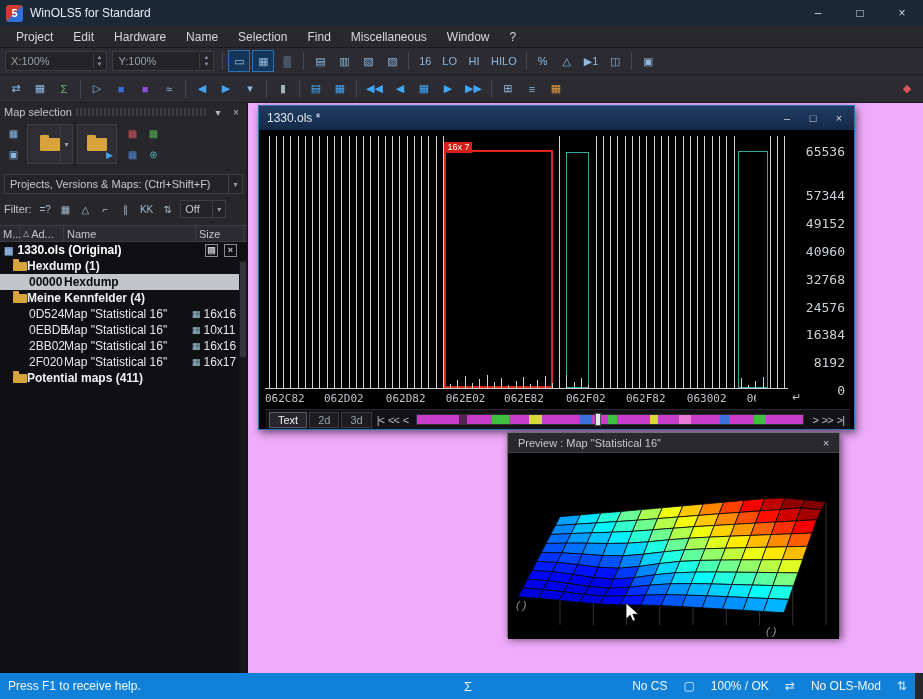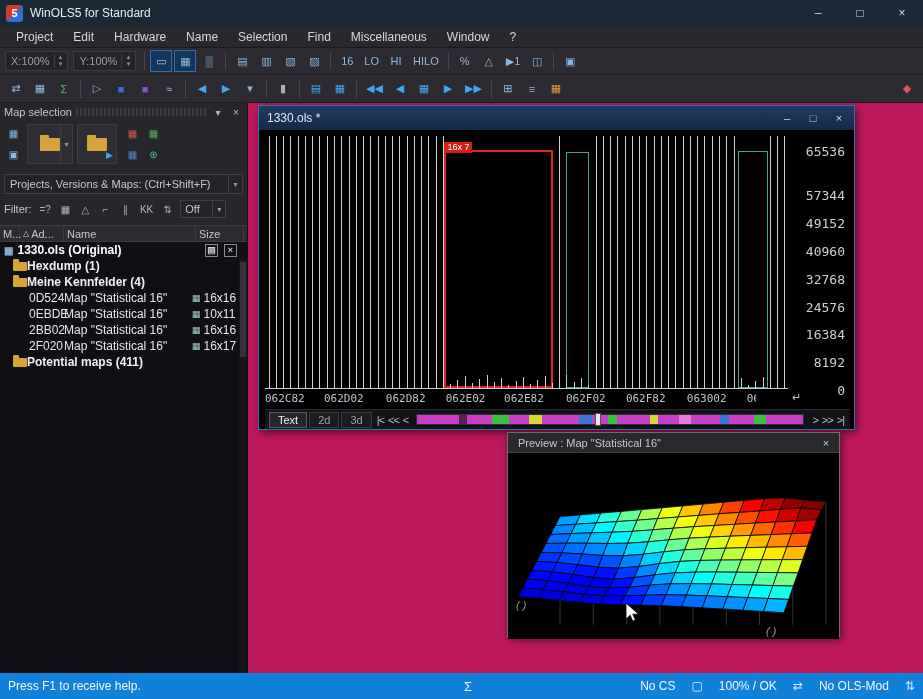--- a/index.html
+++ b/index.html
@@ -14,32 +14,32 @@
 .win-btn{width:42px;display:flex;align-items:center;justify-content:center;color:#cfd6df;font-size:12px;}
 
 
 .menubar{position:absolute;top:26px;left:0;right:0;height:22px;background:#28282d;border-bottom:1px solid #1b1b1f;display:flex;align-items:center;padding-left:6px;}
 .menu-item{padding:2px 10px;color:#d8d8dc;}
 
 
 .tb{position:absolute;left:0;right:0;background:#2b2b31;border-bottom:1px solid #1d1d22;display:flex;align-items:center;gap:2px;padding:0 5px;}
 .tb1{top:48px;height:27px;}
 .tb2{top:75px;height:28px;}
-.spin{display:flex;align-items:center;height:20px;background:#232328;border:1px solid #3c3c44;color:#9aa0a8;padding:0 1px 0 5px;margin-right:3px;}
+.spin{display:flex;align-items:center;height:20px;background:#232328;border:1px solid #3c3c44;color:#9aa0a8;padding:0 1px 0 5px;margin-right:3px;gap:39px;}
 .spin-val{font-size:11px;margin-right:4px;}
 .spin-arrows{display:flex;flex-direction:column;border-left:1px solid #3c3c44;}
 .spin-arrows span{font-size:6px;line-height:7px;padding:0 3px;color:#8a90a0;}
 .icon-btn{min-width:22px;height:22px;padding:0 3px;display:flex;align-items:center;justify-content:center;border:1px solid transparent;color:#8fb8e0;font-size:11px;white-space:nowrap;}
 .icon-btn.active{background:#14365a;border-color:#2f6fb3;}
 .icon-btn.sm{min-width:19px;height:19px;font-size:10px;}
 .sep{width:1px;height:18px;background:#45454d;margin:0 3px;flex:0 0 auto;}
 .spacer{flex:1;}
 
 
-.body{position:absolute;top:103px;left:0;right:0;bottom:26px;background:#be185d;}
+.body{position:absolute;top:103px;left:0;right:0;bottom:26px;background:#f0abfc;}
 
 
 .left-panel{position:absolute;left:0;top:0;bottom:0;width:248px;background:#26262b;border-right:1px solid #121216;display:flex;flex-direction:column;}
 .panel-header{height:18px;display:flex;align-items:center;padding:0 4px;gap:4px;color:#c6c6ca;font-size:11px;}
 .grip{flex:1;height:8px;background:repeating-linear-gradient(90deg,#4a4a52 0 2px,transparent 2px 4px);opacity:.6;}
 .ph-btn{width:14px;height:14px;display:flex;align-items:center;justify-content:center;color:#b8b8c0;font-size:10px;}
 .panel-tools{height:46px;display:flex;align-items:center;gap:4px;padding:2px 4px;}
 .pt-col{display:flex;flex-direction:column;gap:2px;}
 .pt-folder{width:46px;height:40px;border:1px solid #3c3c44;background:#2e2e34;display:flex;align-items:center;justify-content:center;position:relative;}
 .pt-folder .dd{position:absolute;right:0;top:0;bottom:0;width:12px;border-left:1px solid #3c3c44;display:flex;align-items:center;justify-content:center;font-size:8px;color:#9aa0a8;}
@@ -106,21 +106,21 @@
 
 .prevwin{position:absolute;left:507px;top:329px;width:333px;height:205px;border:1px solid #6e6e74;background:#000;display:flex;flex-direction:column;box-shadow:2px 3px 8px rgba(0,0,0,.55);}
 .prev-title{height:20px;background:#29292e;border-bottom:1px solid #404046;display:flex;align-items:center;padding:0 3px 0 10px;color:#c8c8ce;font-size:11px;flex:0 0 auto;}
 .prev-close{margin-left:auto;width:20px;height:16px;display:flex;align-items:center;justify-content:center;color:#c8c8ce;}
 .prev-body{flex:1;position:relative;background:#000;}
 .corner{position:absolute;font-style:italic;color:#8a8f96;font-size:11px;}
 .corner.cl{left:8px;top:146px;}
 .corner.cr{left:258px;top:172px;}
 
 
-.statusbar{position:absolute;left:0;right:0;bottom:0;height:26px;background:#1180d8;color:#f2f7fd;display:flex;align-items:center;font-size:12px;}
+.statusbar{position:absolute;left:0;right:8px;bottom:0;height:26px;background:#1180d8;color:#f2f7fd;display:flex;align-items:center;font-size:12px;}
 .sb-help{margin-left:8px;}
 .sb-sigma{position:absolute;left:464px;color:#eaf4ff;font-size:13px;}
 .sb-right{margin-left:auto;display:flex;align-items:center;gap:16px;padding-right:8px;}
 .sb-ico{color:#d8ecff;font-size:12px;}
 </style>
 </head>
 <body>
 
 <div class="app">
 
@@ -390,20 +390,24 @@
           <div class="trow project">
             <span class="pr-icon">▦</span>
             <span>1330.ols (Original)</span>
             <span class="spacer"></span>
             <span class="mini-ico">▤</span>
             <span class="mini-ico" style="margin-left: 2px; margin-right: 2px;">×</span>
           </div>
           <div class="trow folder">
             <span class="fold"></span>
             <span>Hexdump (1)</span>
+          </div>
+          <div class="trow map selected">
+            <span class="addr">00000</span>
+            <span class="mname">Hexdump</span>
           </div>
           <div class="trow folder">
             <span class="fold"></span>
             <span>Meine Kennfelder (4)</span>
           </div>
           <div class="trow map">
             <span class="addr">0D524</span>
             <span class="mname">Map "Statistical 16"</span>
             <span class="msize-icon">▦</span>
             <span class="msize">16x16</span>

